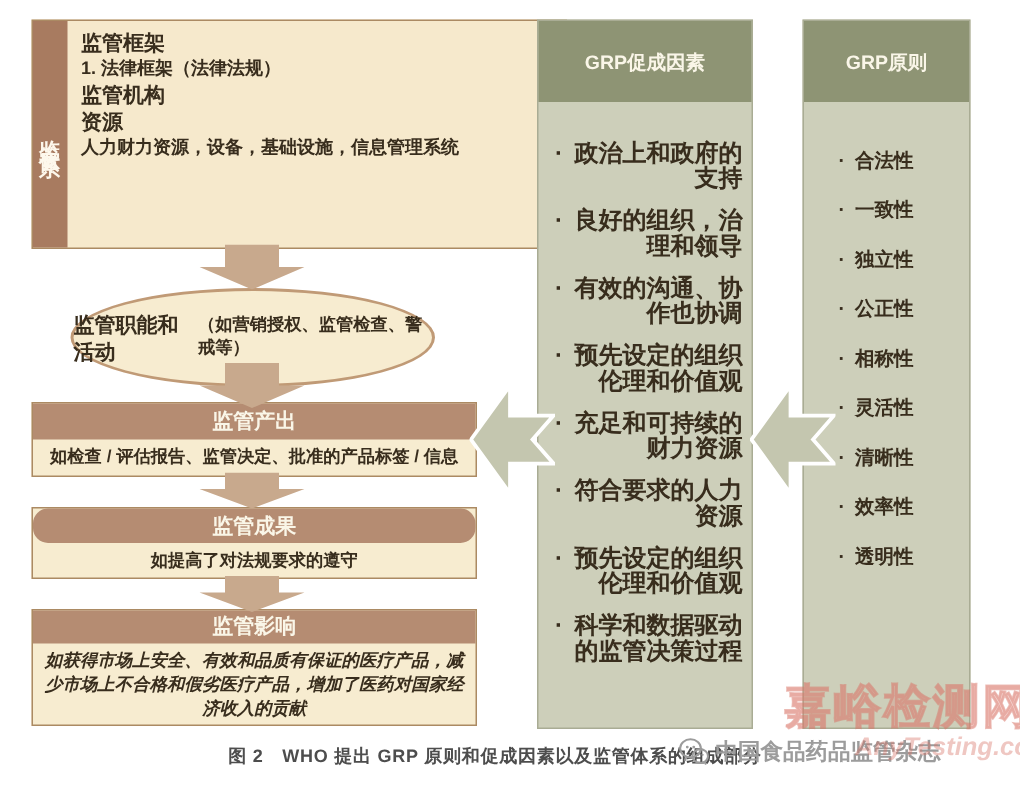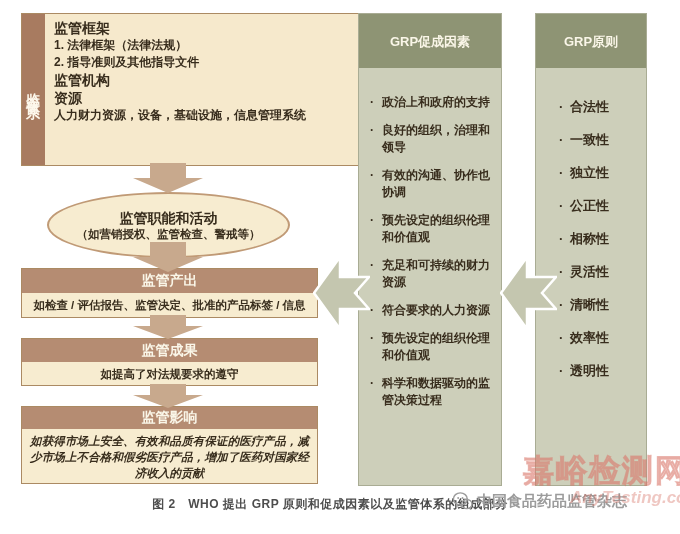--- a/index.html
+++ b/index.html
@@ -21,43 +21,43 @@
   .sys-strip{width:23px;background:var(--strip-brown);display:flex;align-items:center;justify-content:center;}
   .vtext{writing-mode:vertical-rl;letter-spacing:4px;color:#fdf8ec;font-weight:bold;font-size:14px;}
   .sys-content{flex:1;padding:5px 7px 4px 9px;}
   .sec-title{font-size:14px;font-weight:bold;line-height:18px;}
   .sec-line{font-size:12px;font-weight:bold;line-height:17px;}
 
   .darr{position:absolute;z-index:5;}
 
   .ellipse{position:absolute;left:47px;top:192px;width:243px;height:66px;box-sizing:border-box;
     background:var(--cream-body);border:2px solid var(--ellipse-border);border-radius:50%;
-    display:flex;flex-direction:column;align-items:center;justify-content:center;z-index:2;}
+    display:flex;flex-direction:row;align-items:center;justify-content:center;z-index:2;}
   .el-title{font-size:14px;font-weight:bold;line-height:18px;}
   .el-sub{font-size:11.5px;font-weight:bold;line-height:15px;}
 
   .hbox{position:absolute;left:21px;width:297px;border:1px solid var(--panel-border);box-sizing:border-box;background:var(--cream-body);}
   .hbox-head{background:var(--brown-header);color:var(--header-text);font-weight:bold;font-size:14px;
     text-align:center;display:flex;align-items:center;justify-content:center;}
   .hbox-body{font-size:11.5px;font-weight:bold;text-align:center;display:flex;align-items:center;justify-content:center;
     padding:2px 6px;box-sizing:border-box;line-height:16px;}
   #box-output{top:268px;height:50px;} #box-output .hbox-head{height:24px;} #box-output .hbox-body{height:24px;white-space:nowrap;}
-  #box-outcome{top:338px;height:48px;} #box-outcome .hbox-head{height:23px;} #box-outcome .hbox-body{height:23px;}
+  #box-outcome{top:338px;height:48px;} #box-outcome .hbox-head{height:23px;border-radius:10px;} #box-outcome .hbox-body{height:23px;}
   #box-impact{top:406px;height:78px;} #box-impact .hbox-head{height:22px;}
   #box-impact .hbox-body{height:54px;text-align:justify;text-align-last:center;display:block;padding:4px 8px;font-style:italic;}
 
   
   .gcol{position:absolute;top:13px;height:473px;box-sizing:border-box;background:var(--green-body);
     border:1px solid var(--green-border);}
   .gcol-head{background:var(--green-header);color:var(--header-text);font-weight:bold;font-size:13px;
     line-height:17px;text-align:center;height:54px;display:flex;flex-direction:row;align-items:center;justify-content:center;}
   .gcol-list{list-style:none;margin:0;}
   #col-enablers{left:358px;width:144px;}
   #col-enablers .gcol-list{padding:26px 6px 0 10px;}
-  #col-enablers li{position:relative;padding-left:13px;font-size:12px;font-weight:bold;line-height:17px;margin-bottom:11px;}
+  #col-enablers li{position:relative;padding-left:13px;font-size:16px;font-weight:bold;line-height:17px;margin-bottom:11px;text-align:right;}
   #col-principles{left:535px;width:112px;}
   #col-principles .gcol-list{padding:30px 6px 0 22px;}
   #col-principles li{position:relative;padding-left:12px;font-size:13px;font-weight:bold;line-height:17px;margin-bottom:16px;}
   .gcol li::before{content:"·";position:absolute;left:1px;top:0;font-weight:bold;}
 
   .larr{position:absolute;top:252px;z-index:6;}
   #arrow-to-output{left:313px;} #arrow-to-enablers{left:500px;}
 
   
   .caption{position:absolute;left:0;top:496px;width:660px;text-align:center;
@@ -74,21 +74,20 @@
 
 <div class="stage">
 
   <div class="sys-box">
     <div class="sys-strip">
       <span class="vtext">监管体系</span>
     </div>
     <div class="sys-content">
       <div class="sec-title">监管框架</div>
       <div class="sec-line">1. 法律框架（法律法规）</div>
-      <div class="sec-line">2. 指导准则及其他指导文件</div>
       <div class="sec-title">监管机构</div>
       <div class="sec-title">资源</div>
       <div class="sec-line">人力财力资源，设备，基础设施，信息管理系统</div>
     </div>
   </div>
 
   <svg class="darr" style="left:133px;top:163px;" width="70" height="30" viewBox="0 0 70 30">
     <polygon points="17,0 53,0 53,15 70,15 35,30 0,15 17,15" fill="var(--arrow-tan)"></polygon>
   </svg>
   <svg class="darr" style="left:133px;top:242px;" width="70" height="30" viewBox="0 0 70 30">

